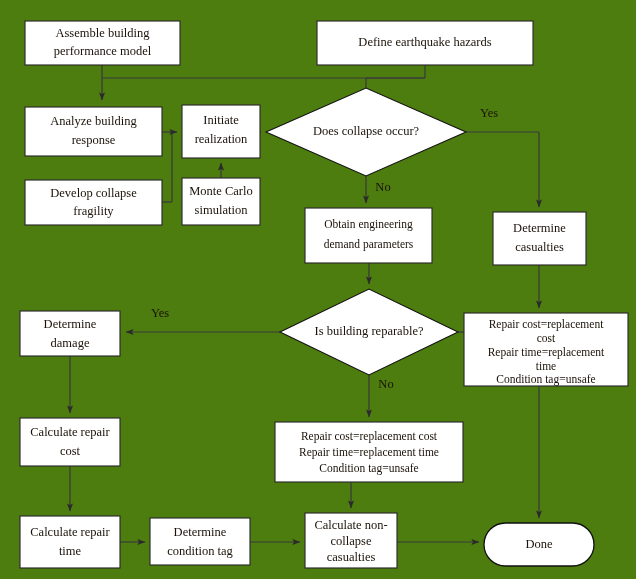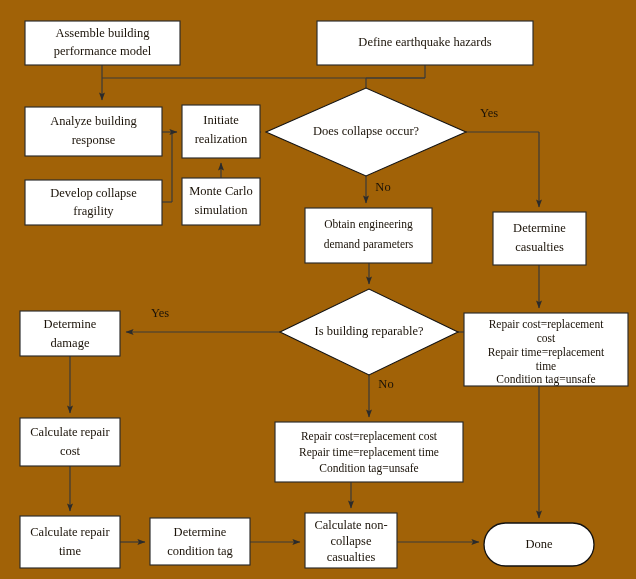--- a/index.html
+++ b/index.html
@@ -11,21 +11,21 @@
   body {
     width: 636px;
     height: 579px;
     overflow: hidden;
     font-family: "Liberation Serif", "DejaVu Serif", serif;
   }
   #flow-root {
     position: relative;
     width: 636px;
     height: 579px;
-    background: #a16207;
+    background: #4d7c0f;
   }
   svg#flow-svg {
     display: block;
     width: 636px;
     height: 579px;
   }
   .node-shape {
     fill: #ffffff;
     stroke: #2b2b2b;
     stroke-width: 1.15;

